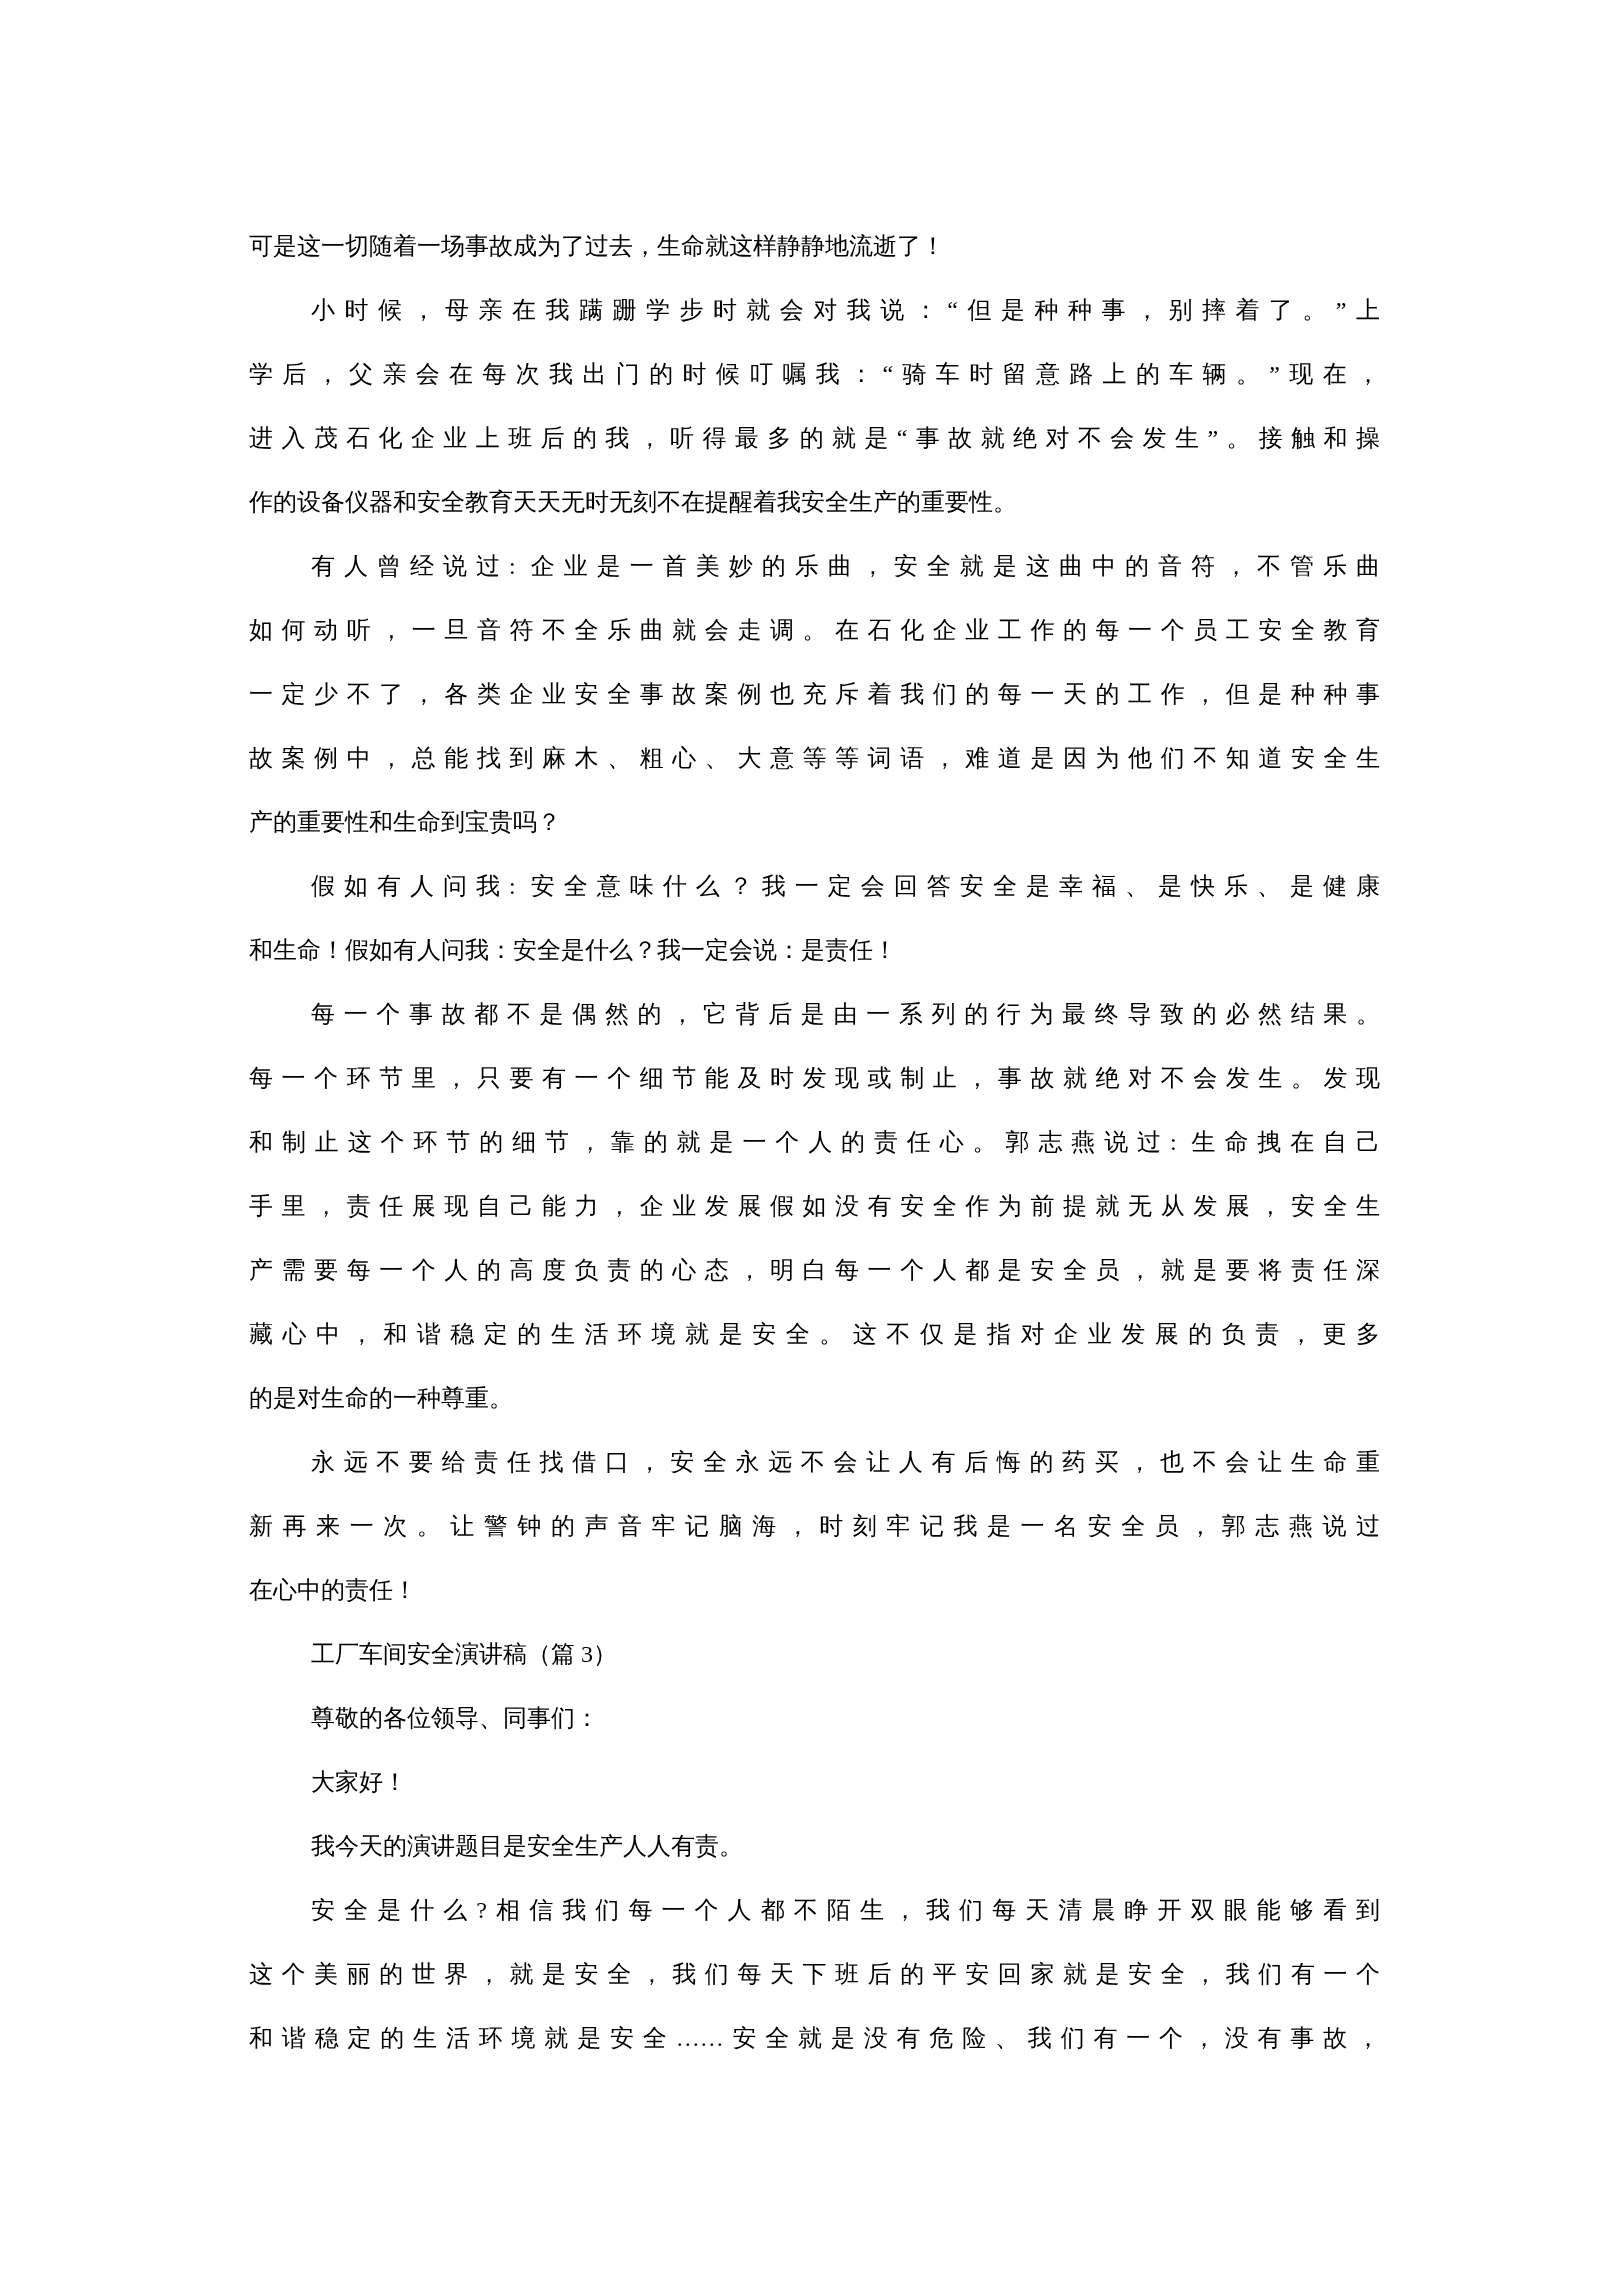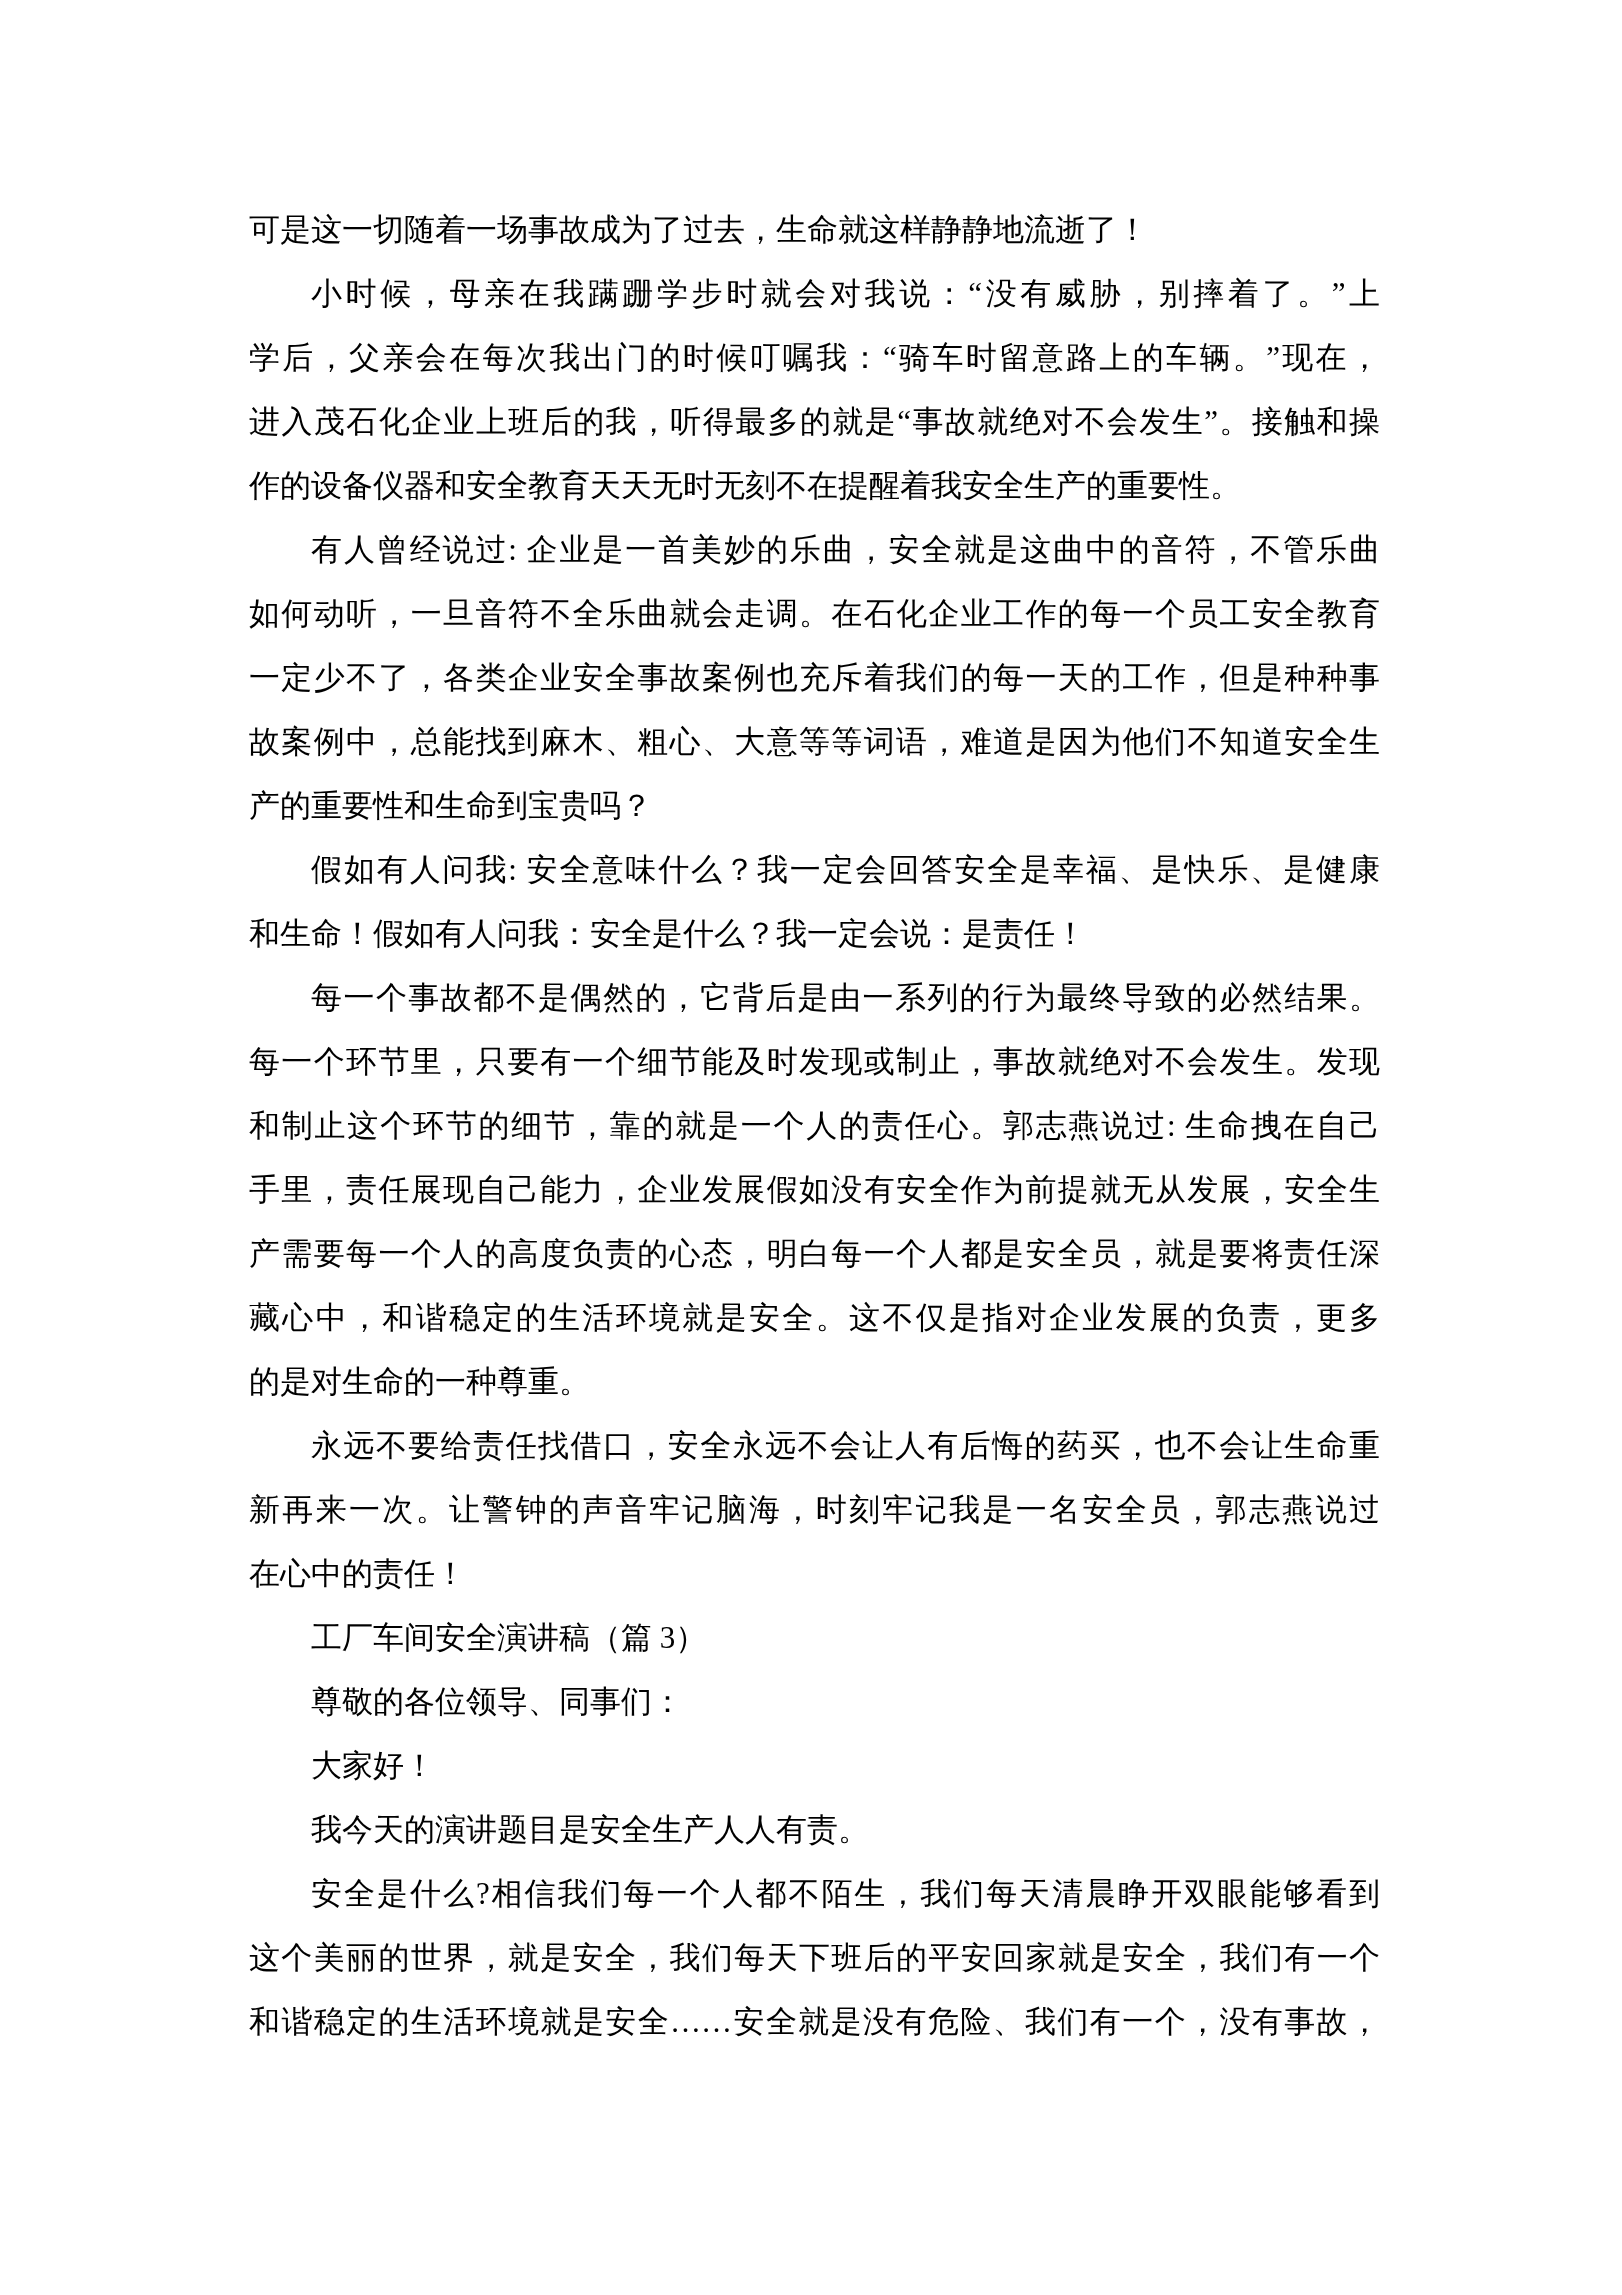--- a/index.html
+++ b/index.html
@@ -9,24 +9,24 @@
   body {
     width: 1623px;
     height: 2295px;
     background: #ffffff;
     position: relative;
     font-family: "Liberation Serif", "DejaVu Serif", serif;
   }
   .page-text {
     position: absolute;
     left: 249px;
-    top: 198px;
+    top: 214px;
     width: 1131px;
     color: #000000;
-    font-size: 31px;
+    font-size: 24px;
   }
   .line {
     height: 64px;
     line-height: 64px;
     text-align: justify;
     text-justify: inter-character;
     white-space: normal;
     overflow: visible;
   }
   .line.full {
@@ -34,21 +34,21 @@
   }
   .line.indent {
     padding-left: 62px;
   }
 </style>
 </head>
 <body>
 
 <div class="page-text">
   <div class="line">可是这一切随着一场事故成为了过去，生命就这样静静地流逝了！</div>
-  <div class="line indent full">小时候，母亲在我蹒跚学步时就会对我说：“没有威胁，别摔着了。”上</div>
+  <div class="line indent full">小时候，母亲在我蹒跚学步时就会对我说：“但是种种事，别摔着了。”上</div>
   <div class="line full">学后，父亲会在每次我出门的时候叮嘱我：“骑车时留意路上的车辆。”现在，</div>
   <div class="line full">进入茂石化企业上班后的我，听得最多的就是“事故就绝对不会发生”。接触和操</div>
   <div class="line">作的设备仪器和安全教育天天无时无刻不在提醒着我安全生产的重要性。</div>
   <div class="line indent full">有人曾经说过: 企业是一首美妙的乐曲，安全就是这曲中的音符，不管乐曲</div>
   <div class="line full">如何动听，一旦音符不全乐曲就会走调。在石化企业工作的每一个员工安全教育</div>
   <div class="line full">一定少不了，各类企业安全事故案例也充斥着我们的每一天的工作，但是种种事</div>
   <div class="line full">故案例中，总能找到麻木、粗心、大意等等词语，难道是因为他们不知道安全生</div>
   <div class="line">产的重要性和生命到宝贵吗？</div>
   <div class="line indent full">假如有人问我: 安全意味什么？我一定会回答安全是幸福、是快乐、是健康</div>
   <div class="line">和生命！假如有人问我：安全是什么？我一定会说：是责任！</div>

